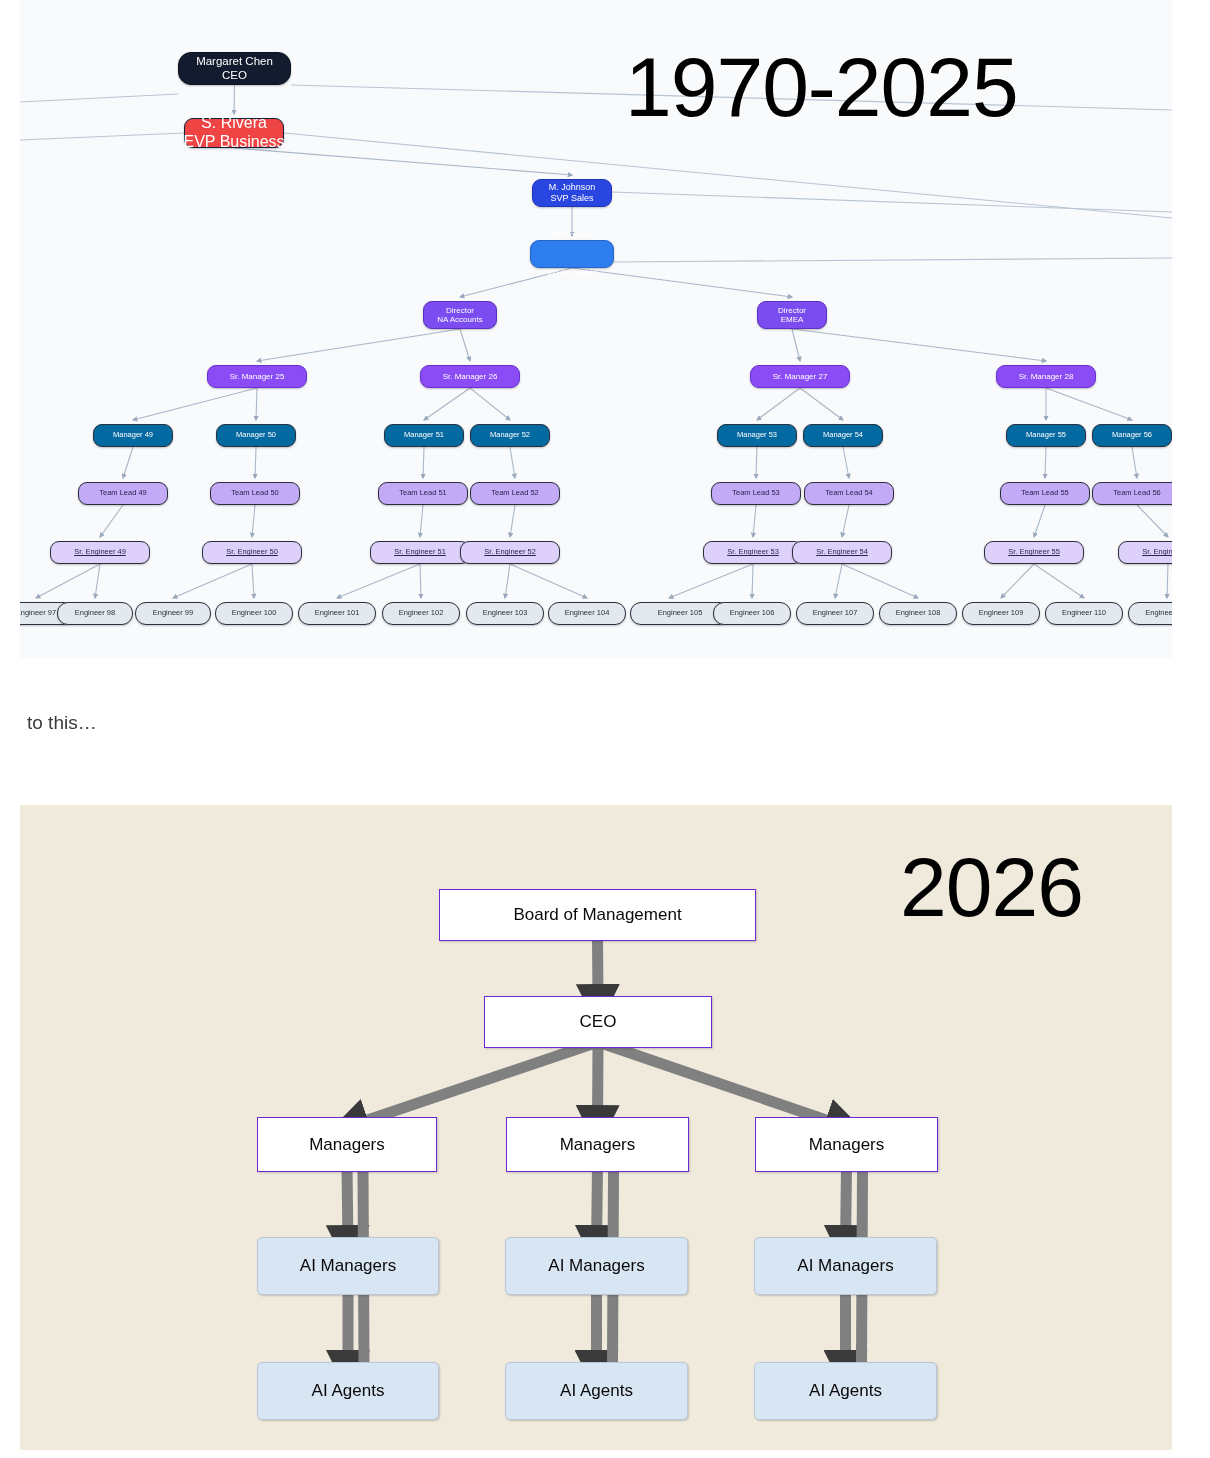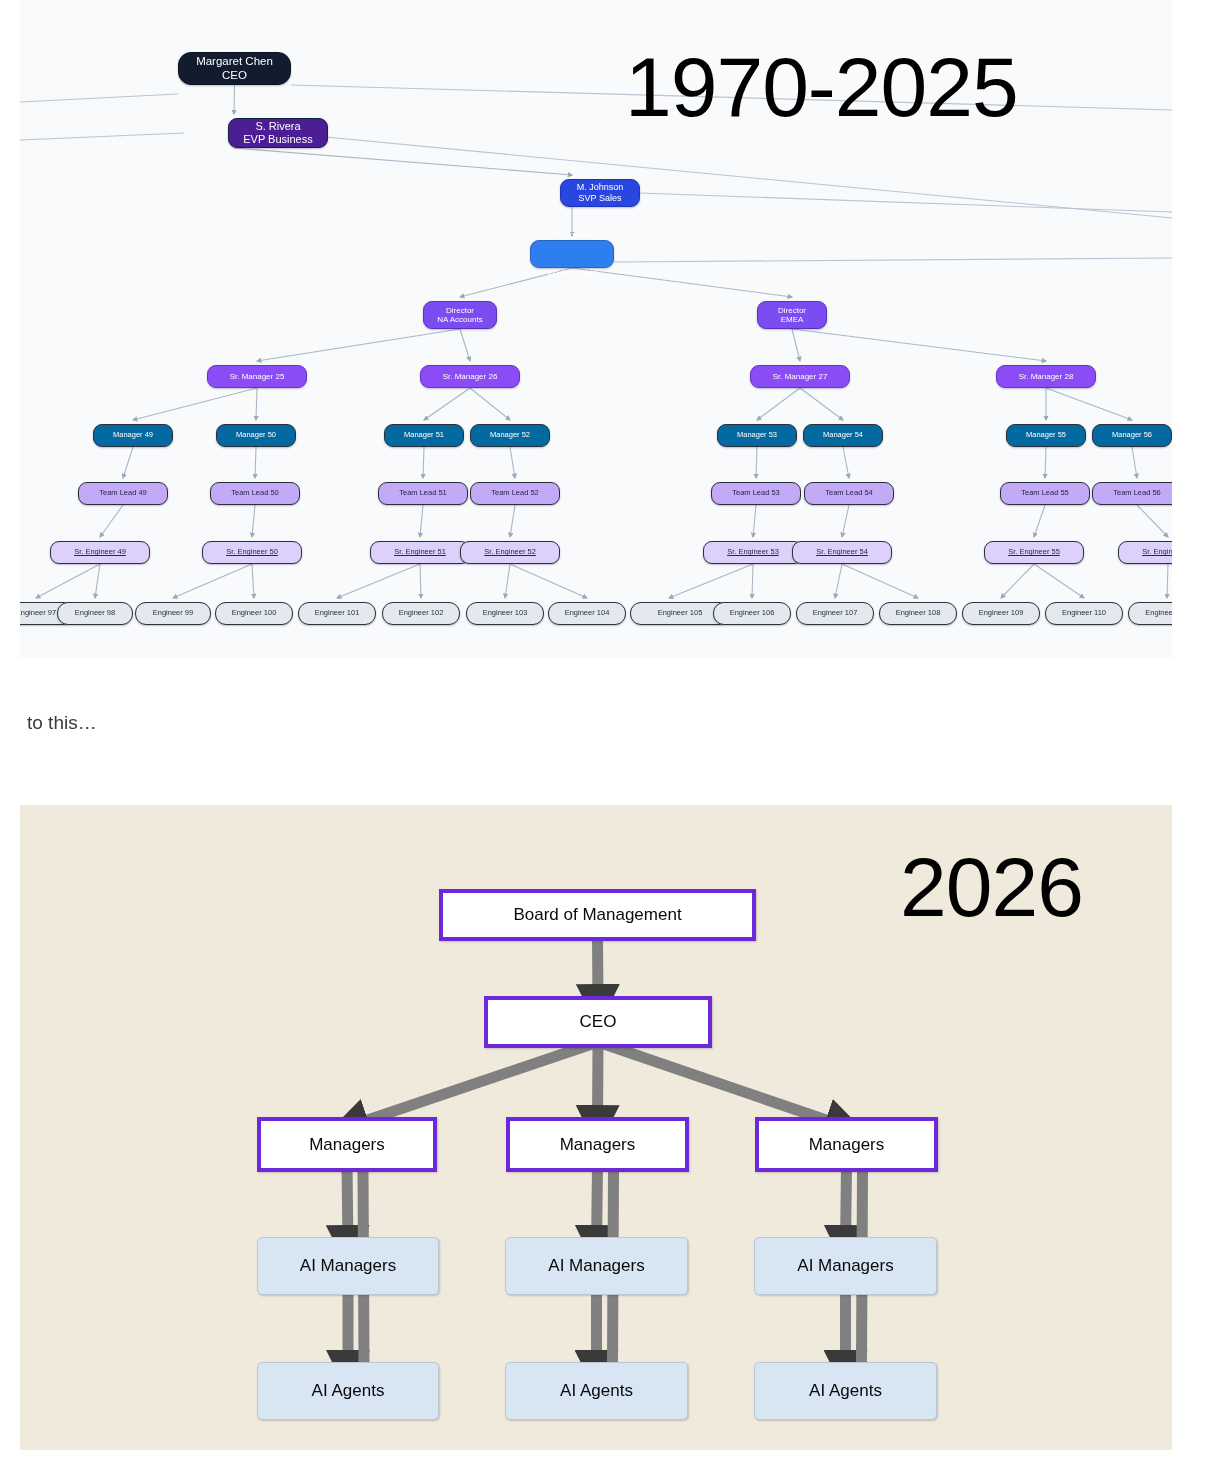--- a/index.html
+++ b/index.html
@@ -45,21 +45,21 @@
     border-radius: 9px;
     border: 1.4px solid #1f2430;
     color: #ffffff;
     line-height: 1.18;
     white-space: nowrap;
     box-shadow: 0 1px 2px rgba(20,25,40,.25);
   }
   .lnode .l2 { display: block; }
 
   .lv-ceo   { background:#121c2e; border-color:#0b1220; font-size:11.5px; }
-  .lv-evp   { background:#4c1d95; border-color:#12243d; font-size:11px;margin-left:44px; }
+  .lv-evp   { background:#ef4444; border-color:#12243d; font-size:16px; }
   .lv-svp   { background:#2a46e0; border-color:#1f35b8; font-size:9px; }
   .lv-vp    { background:#2f7ef0; border-color:#2466c4; font-size:9px; }
   .lv-dir   { background:#7b4df0; border-color:#5b32c0; font-size:8px; }
   .lv-srm   { background:#8b4cf5; border-color:#6a2fd0; font-size:8px; }
   .lv-mgr   { background:#0369a1; border-color:#2a2f3a; font-size:7.5px; }
   .lv-tl    { background:#c2aaf7; border-color:#2a2f3a; color:#2a2550; font-size:7.5px; }
   .lv-sre   { background:#ddd0fb; border-color:#2a2f3a; color:#2a2550; font-size:7.5px;text-decoration:underline; }
   .lv-eng   { background:#e3e9ef; border-color:#2a323c; color:#29313c; font-size:7.5px; border-radius:11px; }
 
   
@@ -81,21 +81,21 @@
   #future-svg { position: absolute; left: 0; top: 0; }
   #future-era { left: 900px; top: 845px; }
 
   .fnode {
     position: absolute;
     display: flex; align-items: center; justify-content: center;
     text-align: center;
     font-size: 17px;
     color: #0a0a0a;
     background: #ffffff;
-    border: 4px solid #6d28d9;
+    border: 1px solid #6d28d9;
     box-shadow: 1px 1px 2px rgba(0,0,0,.18);
     white-space: nowrap;
   }
   .fnode.ai {
     background: #d8e5f2;
     border: 1px solid #b9c8d8;
     border-radius: 5px;
   }
 </style>
 </head>
@@ -167,21 +167,21 @@
       </svg>
     <div id="legacy-nodes">
         <div class="lnode lv-ceo" style="left: 158px; top: 52px; width: 113px; height: 33px; border-radius: 13px;">
           <span>Margaret Chen</span>
           <span class="l2">CEO</span>
         </div>
         <div class="lnode lv-evp" style="left: 164px; top: 118px; width: 100px; height: 30px;">
           <span>S. Rivera</span>
           <span class="l2">EVP Business</span>
         </div>
-        <div class="lnode lv-svp" style="left: 512px; top: 179px; width: 80px; height: 28px; margin-left: 28px;">
+        <div class="lnode lv-svp" style="left: 512px; top: 179px; width: 80px; height: 28px;">
           <span>M. Johnson</span>
           <span class="l2">SVP Sales</span>
         </div>
         <div class="lnode lv-vp" style="left: 510px; top: 240px; width: 84px; height: 28px; gap: 27px;">
           <span>R. Torres</span>
           <span class="l2">VP Accounts</span>
         </div>
         <div class="lnode lv-dir" style="left: 403px; top: 301px; width: 74px; height: 28px;">
           <span>Director</span>
           <span class="l2">NA Accounts</span>

